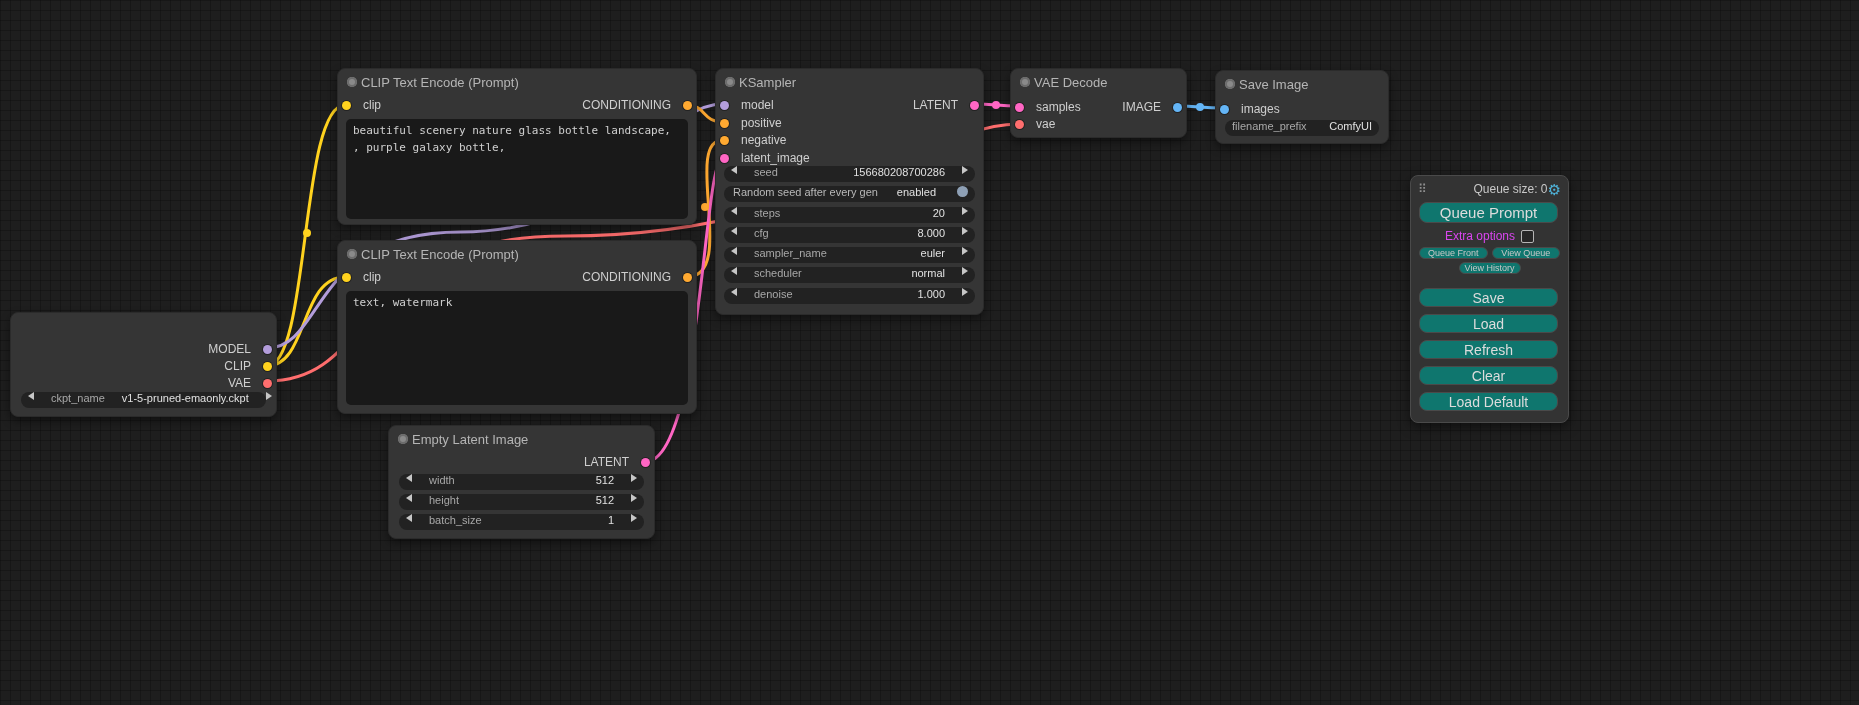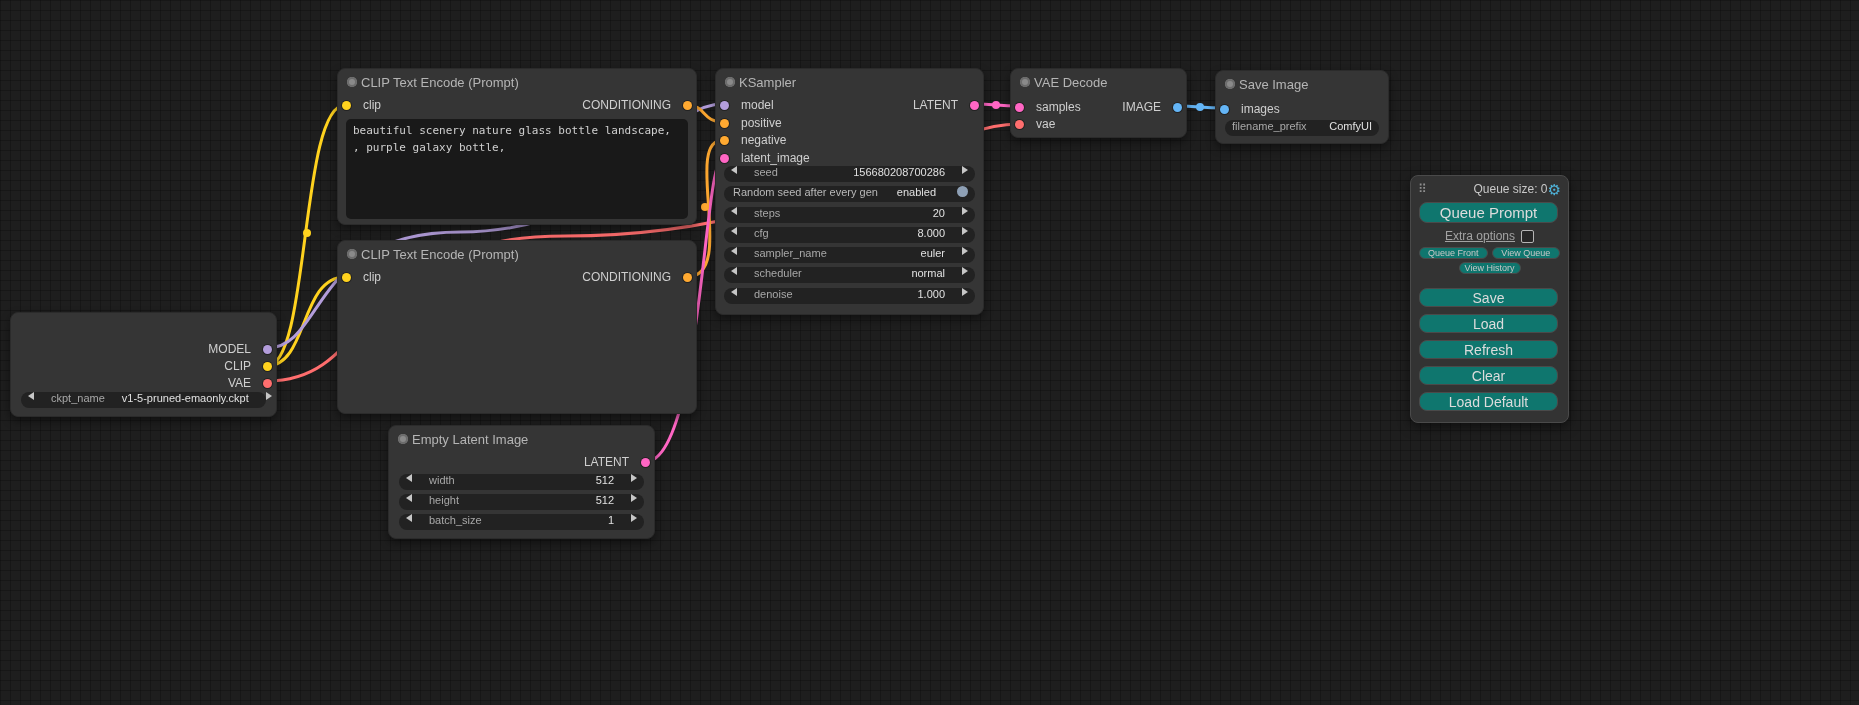--- a/index.html
+++ b/index.html
@@ -52,21 +52,21 @@
   .queue-size { flex:1; text-align:right; font-size:12px; color:#c8c8c8; }
   .gear { color:#4fb3d9; font-size:15px; line-height:1; }
   .btn { position:absolute; left:8px; width:139px; background:#0f766e;
     border:1px solid #4a4a4a; border-radius:8px; color:#dcdcdc;
     display:flex; align-items:center; justify-content:center; box-sizing:border-box; }
   .btn.big { height:21px; font-size:15px; }
   .btn.mid { height:19px; font-size:14px; }
   .btn.small { position:static; width:auto; height:12px; font-size:9px;
     border-radius:6px; padding:4px 5px; color:#c8c8c8; flex:1; }
   .extra-row { position:absolute; top:52px; left:0; right:0; height:16px;
-    display:flex; align-items:center; justify-content:center; font-size:12px; color:#a3a3a3;text-decoration:underline; }
+    display:flex; align-items:center; justify-content:center; font-size:12px; color:#d946ef; }
   .checkbox { width:11px; height:11px; border:1px solid #b5b5b5; background:#262626;
     border-radius:2px; margin-left:6px; }
   .small-row { position:absolute; top:71px; left:8px; width:141px; display:flex; gap:4px; }
   .vh-row { position:absolute; top:86px; left:0; right:0; display:flex; justify-content:center; }
   .vh-row .btn.small { flex:0 0 auto; width:62px; }
 </style>
 </head>
 <body>
 
 <div class="canvas">
@@ -132,20 +132,21 @@
       <span>CLIP Text Encode (Prompt)</span>
     </div>
     <div class="slot in" style="top:28px;left:4px">
       <span class="dot c-clip"></span>
       <span>clip</span>
     </div>
     <div class="slot out" style="top:28px;right:4px">
       <span class="dot c-cond"></span>
       <span>CONDITIONING</span>
     </div>
+    <div class="prompt" style="left:8px;top:50px;width:328px;height:106px">text, watermark</div>
   </div>
 
   <div class="node" style="left:388px;top:425px;width:265px;height:112px">
     <div class="node-title">
       <span class="collapse-dot"></span>
       <span>Empty Latent Image</span>
     </div>
     <div class="slot out" style="top:28px;right:4px">
       <span class="dot c-latent"></span>
       <span>LATENT</span>

